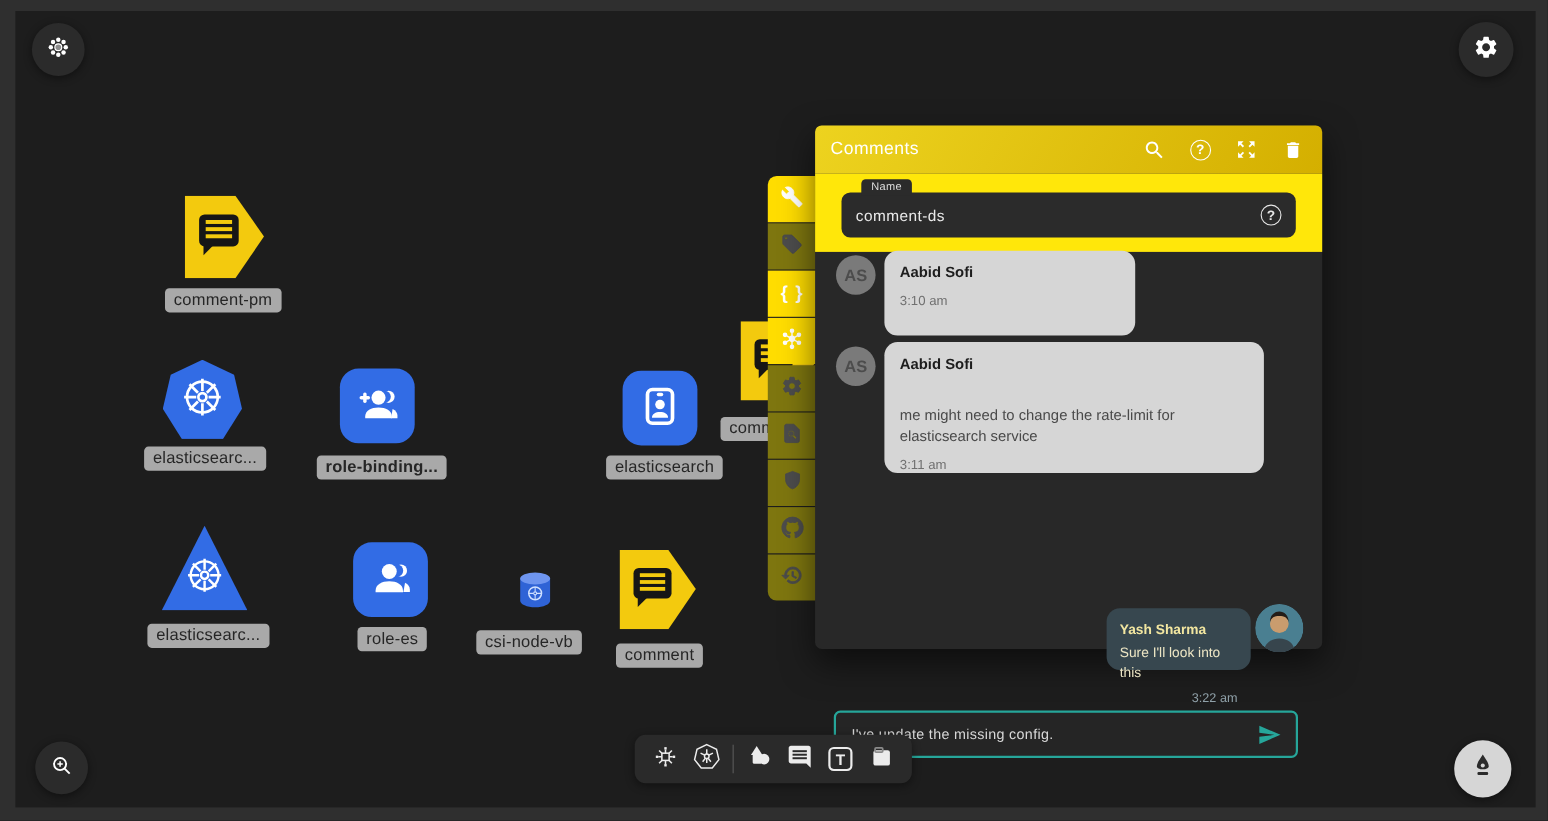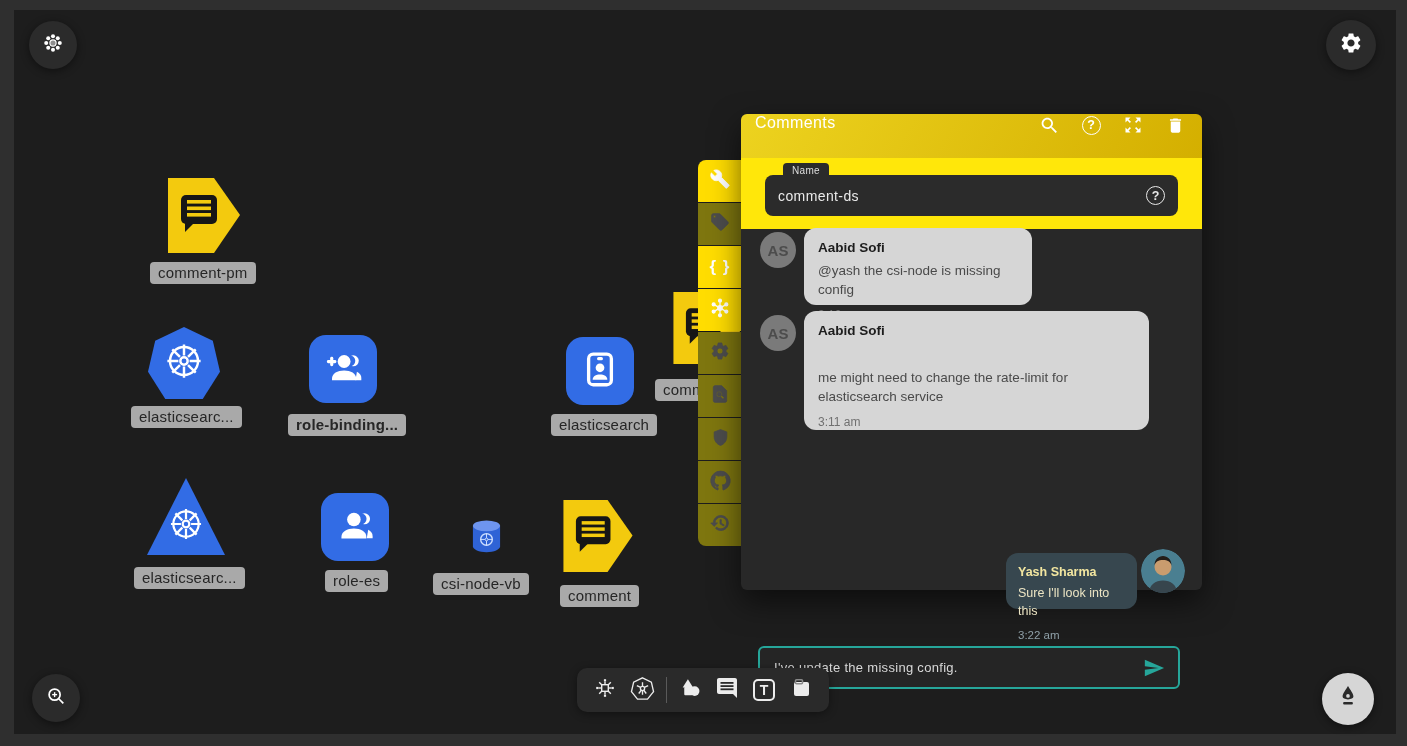--- a/index.html
+++ b/index.html
@@ -29,40 +29,40 @@
   .vtb .cell:first-child { border-radius:8px 0 0 0; }
   .vtb .cell:last-child { border-radius:0 0 0 8px; }
   .cell.active { background:#ffdd00; }
   .cell.dim { background:#7e760f; }
   .cell.active svg { fill:#fff; stroke:#fff; }
   .cell.dim svg { fill:#4c4c4c; stroke:#4c4c4c; }
   .braces-glyph { font-size:17px; font-weight:bold; color:#fff; letter-spacing:1px; }
 
   
   .panel { position:absolute; left:741px; top:114px; width:461px; height:476px; z-index:6; border-radius:6px; background:#282828; box-shadow:0 12px 30px rgba(0,0,0,.55); }
-  .panel-header { height:44px; background:linear-gradient(120deg,#edd31f,#d4af00); border-radius:6px 6px 0 0; display:flex; align-items:flex-start; padding:0 10px 0 14px; }
+  .panel-header { height:44px; background:linear-gradient(120deg,#edd31f,#d4af00); border-radius:6px 6px 0 0; display:flex; align-items:center; padding:0 10px 0 14px; }
   .panel-title { color:#fff; font-size:16px; letter-spacing:.4px; flex:1; }
   .ph-icons { display:flex; gap:20px; align-items:center; padding-right:6px; }
   .ph-icons .hicon { width:22px; height:22px; display:flex; align-items:center; justify-content:center; cursor:pointer; }
   .help-ring { width:19px; height:19px; border:1.8px solid #fff; border-radius:50%; color:#fff; font-size:12.5px; font-weight:bold; display:flex; align-items:center; justify-content:center; }
 
   .name-section { background:#ffe70a; padding:17px 24px 13px; position:relative; }
   .name-input-wrap { background:#2b2b2b; border-radius:8px; height:41px; position:relative; display:flex; align-items:center; padding:0 13px; }
   .name-chip { position:absolute; top:-12px; left:18px; background:#2b2b2b; color:#dedede; font-size:10px; padding:2px 9px 2px; border-radius:4px 4px 0 0; letter-spacing:.3px; }
   .name-input { background:transparent; border:none; color:#eaeaea; font-size:14px; flex:1; outline:none; font-family:inherit; letter-spacing:.4px; }
   .help-ring.dark { border-color:#e8e8e8; color:#e8e8e8; cursor:pointer; }
 
   .messages { position:absolute; left:0; top:115px; right:0; bottom:0; }
   .avatar-as { position:absolute; width:36px; height:36px; border-radius:50%; background:#7a7a7a; color:#4c4c4c; font-weight:bold; font-size:15px; display:flex; align-items:center; justify-content:center; }
   .bubble { position:absolute; background:#d6d6d6; border-radius:12px; padding:10px 14px; color:#4a4a4a; font-size:13.5px; line-height:1.45; }
   .bubble .author { color:#1d1d1d; font-weight:bold; margin-bottom:3px; font-size:13.5px; }
   .bubble .time { color:#707070; font-size:12px; margin-top:7px; }
   .bubble.own { background:#37474f; color:#ece5c4; font-size:12.5px; }
   .bubble.own .author { color:#f2e6a0; font-size:12.5px; }
-  .bubble.own .time { color:#8fa0a8; font-size:11.5px; }
+  .bubble.own .time { color:#8fa0a8; text-align:right; font-size:11.5px; }
   .avatar-photo { position:absolute; width:44px; height:44px; border-radius:50%; overflow:hidden; }
 
   .chat-input { position:absolute; left:17px; top:417px; width:422px; height:43px; border:2px solid #26a69a; border-radius:6px; background:#252525; display:flex; align-items:center; padding:0 12px 0 14px; }
   .chat-input input { flex:1; background:transparent; border:none; outline:none; color:#d8d8d8; font-size:13px; font-family:inherit; letter-spacing:.3px; }
   .send-btn { width:24px; height:24px; cursor:pointer; display:flex; align-items:center; justify-content:center; }
 
   
   .btb { position:absolute; left:577px; top:668px; width:252px; height:44px; background:#2a2a2a; border-radius:10px; display:flex; align-items:center; justify-content:center; z-index:7; box-shadow:0 2px 8px rgba(0,0,0,.4); }
   .btb .bcell { width:37px; height:44px; display:flex; align-items:center; justify-content:center; cursor:pointer; }
   .btb .divider { width:1px; height:26px; background:#5a5a5a; margin:0 5px; }
@@ -342,21 +342,20 @@
       <span class="name-chip">Name</span>
       <input class="name-input" value="comment-ds" style="">
       <span class="help-ring dark">?</span>
     </div>
   </div>
 
   <div class="messages">
     <div class="avatar-as" style="left:19px; top:3px;">AS</div>
     <div class="bubble" style="left:63px; top:-1px; width:228px; height:77px;">
       <div class="author">Aabid Sofi</div>
-      <div class="text">@yash the csi-node is missing config</div>
       <div class="time">3:10 am</div>
     </div>
 
     <div class="avatar-as" style="left:19px; top:86px;">AS</div>
     <div class="bubble" style="left:63px; top:82px; width:345px; height:119px;">
       <div class="author" style="margin-bottom:27px;">Aabid Sofi</div>
       <div class="text">me might need to change the rate-limit for elasticsearch service</div>
       <div class="time">3:11 am</div>
     </div>
 

